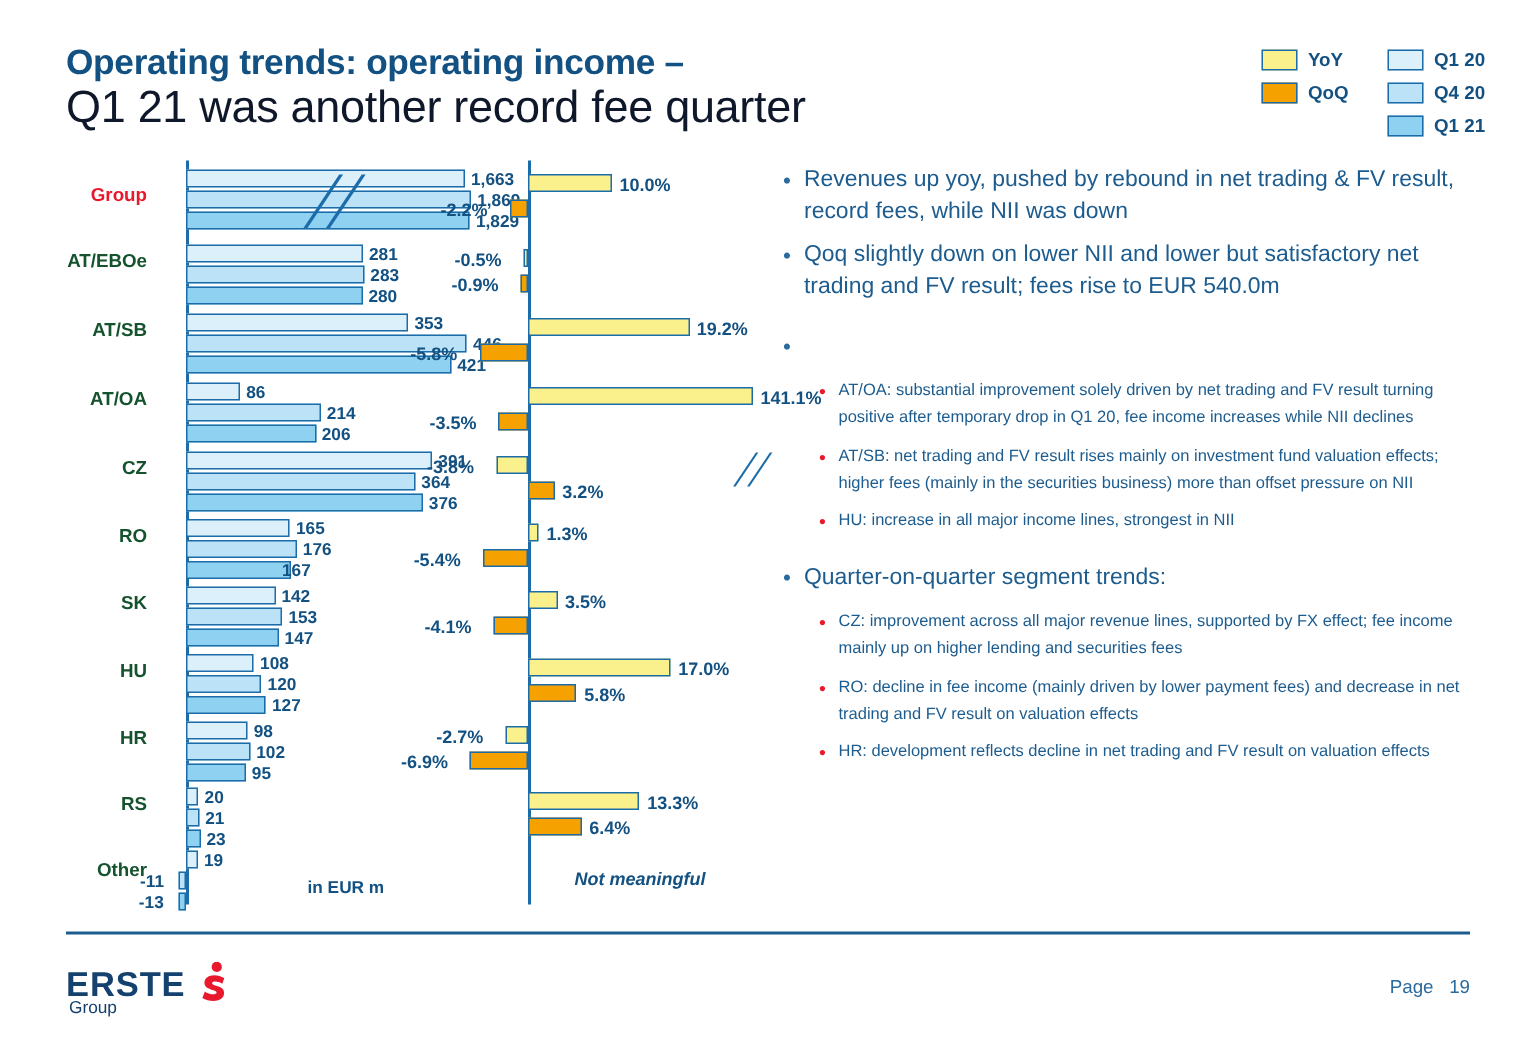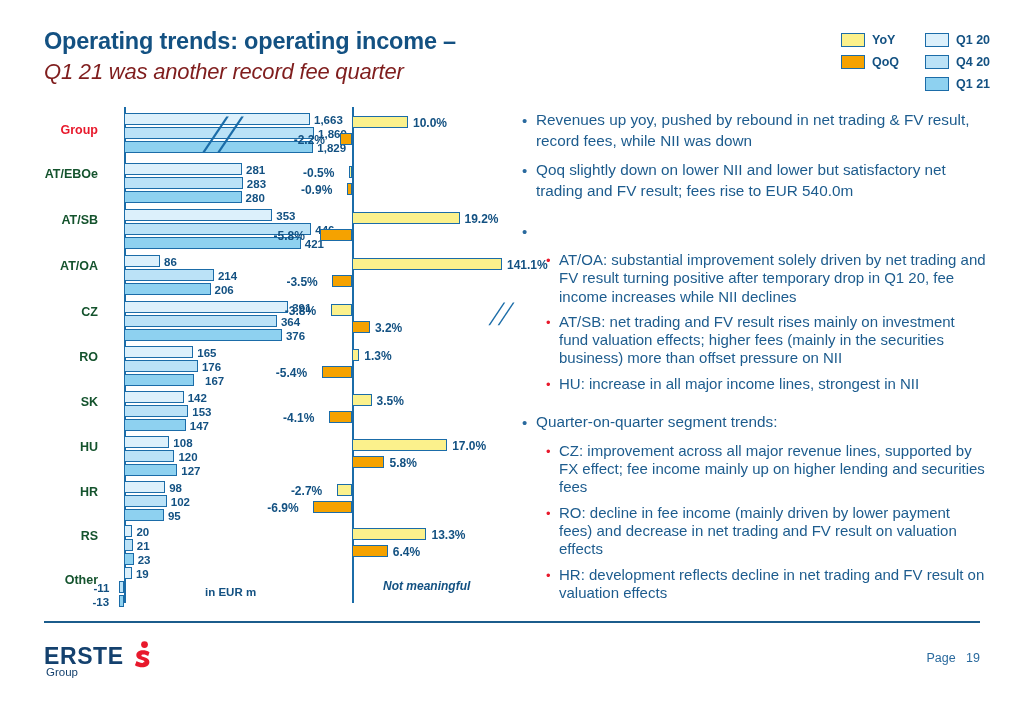--- a/index.html
+++ b/index.html
@@ -6,21 +6,21 @@
   body{
     width:1024px;height:709px;background:#ffffff;
     font-family:"Liberation Sans", sans-serif;
     color:#1b5c8c;overflow:hidden;position:relative;
   }
   .slide{position:absolute;inset:0;}
 
   
   #title-block{position:absolute;left:44px;top:26px;width:520px;}
   #title-line1{font-size:23.5px;font-weight:bold;color:#135182;letter-spacing:-0.2px;line-height:30px;}
-  #title-line2{font-size:22px;font-weight:normal;color:#7f1d1d;letter-spacing:-0.2px;line-height:31px;font-style:italic;}
+  #title-line2{font-size:30px;font-weight:normal;color:#0f172a;letter-spacing:-0.2px;line-height:31px;}
 
   
   #legend{position:absolute;left:841px;top:30px;width:170px;}
   .legend-col{position:absolute;top:0;}
   .legend-col.left{left:0;}
   .legend-col.right{left:84px;}
   .legend-row{display:flex;align-items:center;height:20px;margin-bottom:2px;}
   .legend-sw{width:24px;height:14px;border:1.4px solid #1b6ca8;box-sizing:border-box;margin-right:7px;}
   .legend-lb{font-size:12.5px;font-weight:bold;color:#135182;white-space:nowrap;}
 
@@ -48,21 +48,21 @@
   #eurm{position:absolute;left:205px;top:481px;font-size:11.5px;font-weight:bold;color:#135182;}
   #notmean{position:absolute;left:383px;top:474px;font-size:12px;font-weight:bold;font-style:italic;color:#135182;}
 
   
   #notes{position:absolute;left:522px;top:110px;width:465px;}
   .b1{display:flex;margin-bottom:9px;}
   .b1 .dot{width:14px;flex:none;font-size:15px;line-height:21px;color:#2a6a9e;}
   .b1 .txt{font-size:15.3px;line-height:20.5px;color:#1d5c8e;}
   .b2{display:flex;margin:0 0 7px 24px;}
   .b2 .dot{width:13px;flex:none;font-size:13px;line-height:19px;color:#e8192c;}
-  .b2 .txt{font-size:15px;line-height:18.3px;color:#1d5c8e;}
+  .b2 .txt{font-size:11px;line-height:18.3px;color:#1d5c8e;}
   .grp-gap{height:11px;}
 
   
   #footer-rule{position:absolute;left:44px;top:621px;width:936px;height:2px;background:#1b5c8c;}
   #logo{position:absolute;left:44px;top:641px;display:flex;align-items:center;}
   #logo-text{font-size:23px;font-weight:bold;color:#14416e;letter-spacing:0.6px;line-height:24px;}
   #logo-sub{position:absolute;left:46px;top:666px;font-size:11.5px;color:#14416e;}
   #logo-mark{position:relative;width:22px;height:30px;margin-left:7px;}
   #page-no{position:absolute;right:44px;top:651px;font-size:12.5px;color:#2a6a9e;}
 </style>
@@ -155,21 +155,21 @@
         <div class="val" style="top: 225px; left: 285.92px;">376</div>
         <div class="bar yoy" style="top: 199px; height: 12px; width: 21.28px; left: 330.72px;"></div>
         <div class="val pct" style="top: 200px; left: 284.72px;">-3.8%</div>
         <div class="bar qoq" style="top: 216px; height: 12px; width: 17.92px; left: 352px;"></div>
         <div class="val pct" style="top: 217px; left: 374.92px;">3.2%</div>
         <div class="bar v1" style="top: 241px; height: 12px; width: 69.3px; left: 124px;"></div>
         <div class="val" style="top: 242px; left: 197.3px;">165</div>
         <div class="bar v2" style="top: 255px; height: 12px; width: 73.92px; left: 124px;"></div>
         <div class="val" style="top: 256px; left: 201.92px;">176</div>
         <div class="bar v3" style="top: 269px; height: 12px; width: 70.14px; left: 124px;"></div>
-        <div class="val" style="top: 270px; left: 205px; text-align: right;">167</div>
+        <div class="val" style="top: 270px; left: 188px; text-align: right;">167</div>
         <div class="bar yoy" style="top: 244px; height: 12px; width: 7.28px; left: 352px;"></div>
         <div class="val pct" style="top: 245px; left: 364.28px;">1.3%</div>
         <div class="bar qoq" style="top: 261px; height: 12px; width: 30.24px; left: 321.76px;"></div>
         <div class="val pct" style="top: 262px; left: 275.76px;">-5.4%</div>
         <div class="bar v1" style="top: 286px; height: 12px; width: 59.64px; left: 124px;"></div>
         <div class="val" style="top: 287px; left: 187.64px;">142</div>
         <div class="bar v2" style="top: 300px; height: 12px; width: 64.26px; left: 124px;"></div>
         <div class="val" style="top: 301px; left: 192.26px;">153</div>
         <div class="bar v3" style="top: 314px; height: 12px; width: 61.74px; left: 124px;"></div>
         <div class="val" style="top: 315px; left: 189.74px;">147</div>

